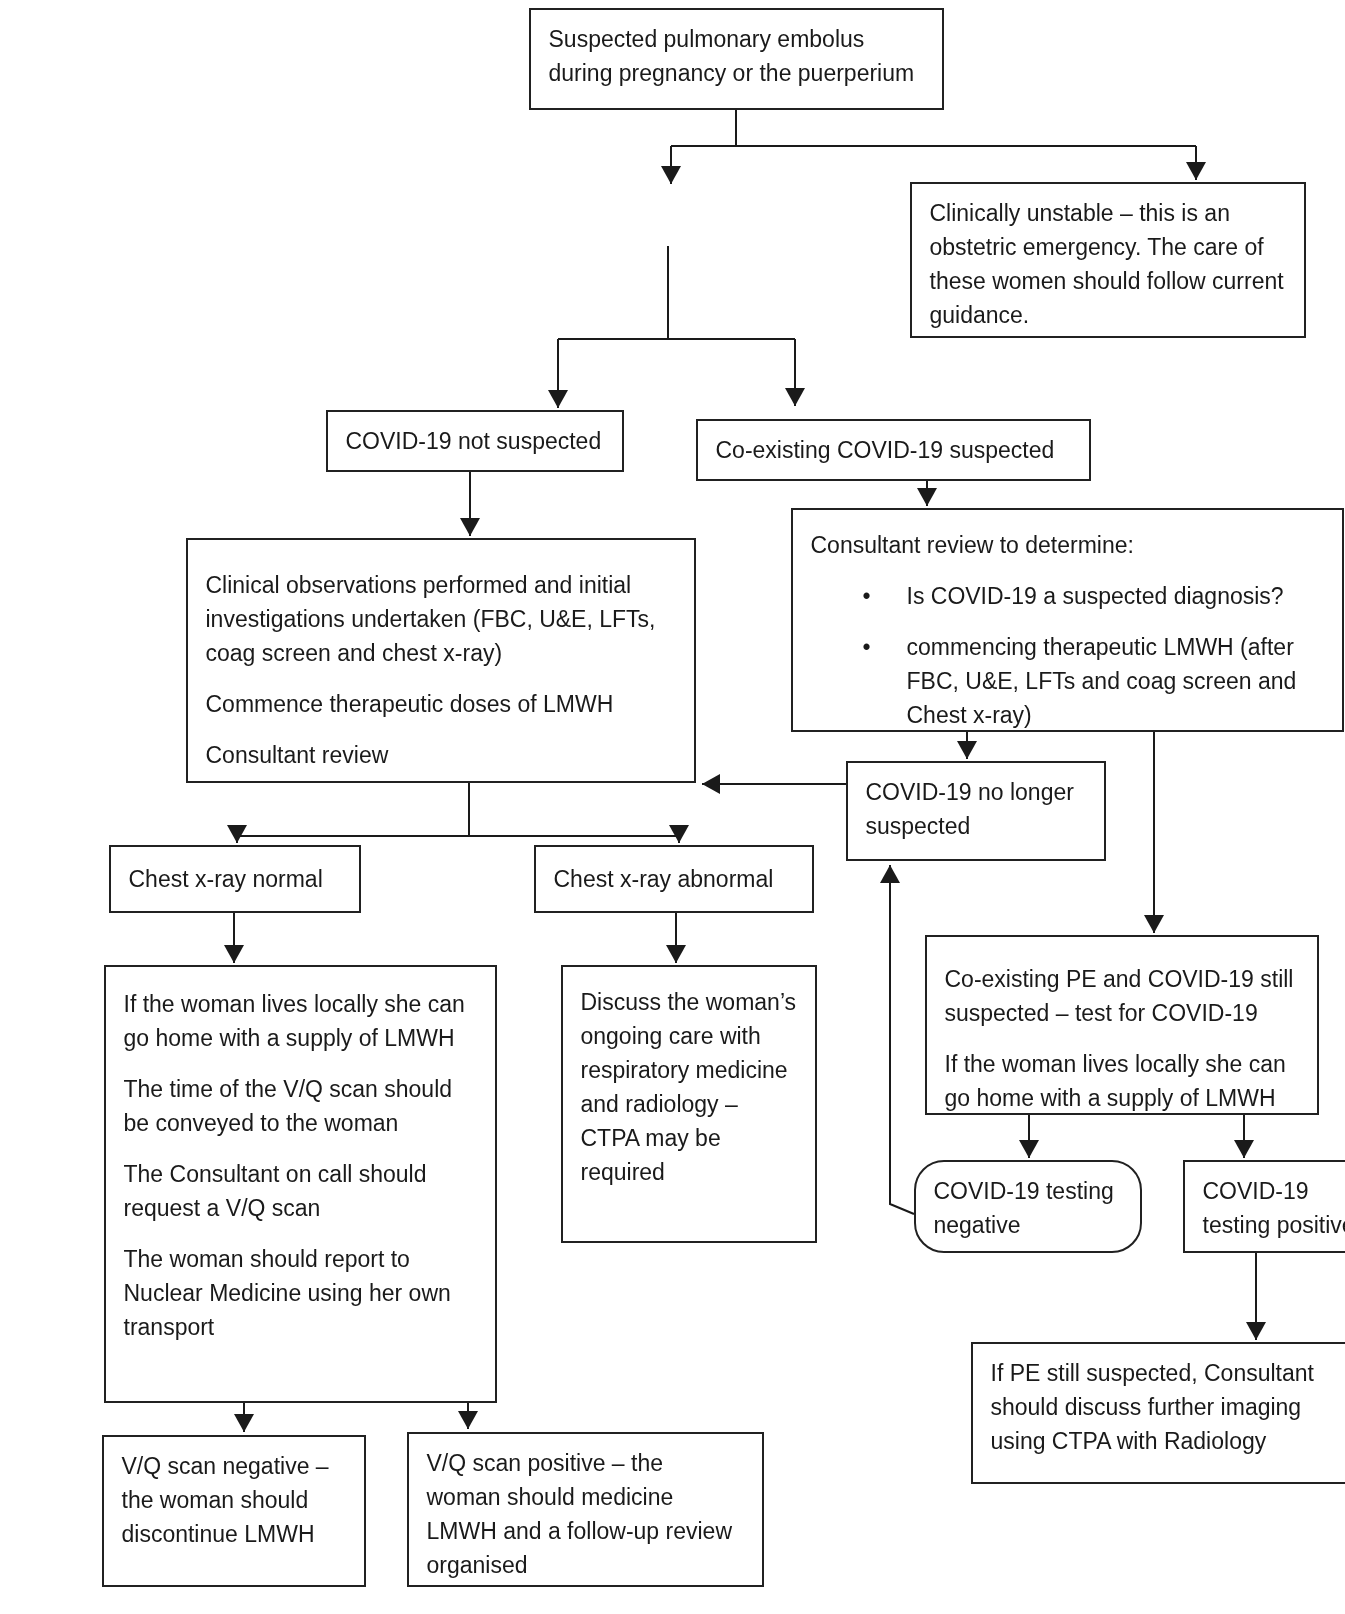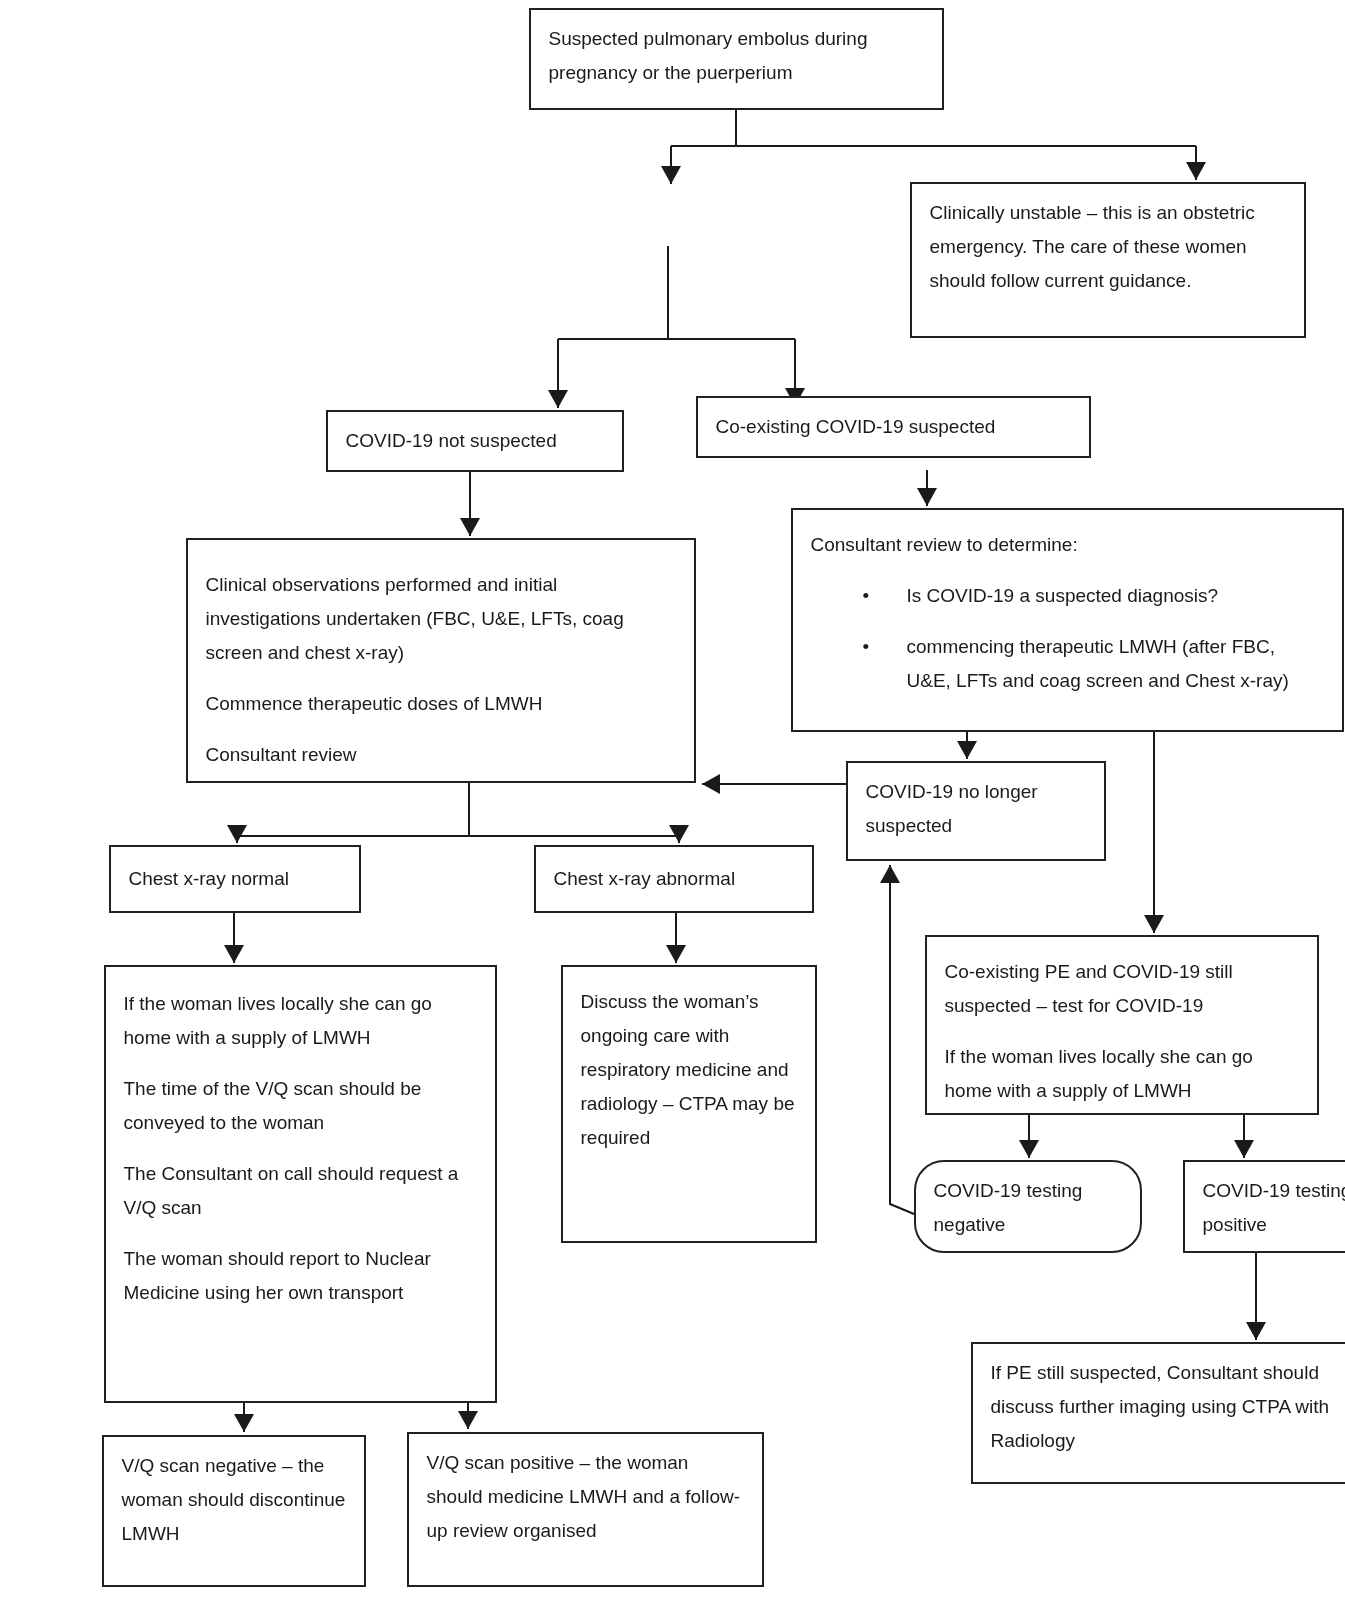--- a/index.html
+++ b/index.html
@@ -2,21 +2,21 @@
 <html><head>
 <meta charset="utf-8">
 <style>
   html,body{margin:0;padding:0;background:#fff;}
   .canvas{
     position:relative;
     width:1198px;height:1614px;
     margin:0 auto;
     background:#ffffff;
     font-family:"Liberation Sans","DejaVu Sans",sans-serif;
-    font-size:19px;
+    font-size:23px;
     line-height:34px;
     color:#1a1a1a;
   }
   svg.wires{position:absolute;left:0;top:0;z-index:0;}
   .node{
     position:absolute;
     box-sizing:border-box;
     border:2px solid #212121;
     background:#ffffff;
     padding:12px 18px;
@@ -29,29 +29,29 @@
   ul.bullets{list-style:none;margin:17px 0 0 0;padding:0 0 0 52px;}
   ul.bullets li{position:relative;padding-left:44px;margin-top:17px;}
   ul.bullets li:first-child{margin-top:0;}
   ul.bullets li::before{content:"\2022";position:absolute;left:0;top:0;}
 
   
   #n-start   {left:455px;top:8px;   width:415px;height:102px;}
   #n-stable  {left:488px;top:186px; width:212px;height:60px;}
   #n-unstable{left:836px;top:182px; width:396px;height:156px;}
   #n-covnot  {left:252px;top:410px; width:298px;height:62px;}
-  #n-covco   {left:622px;top:396px; width:395px;height:62px;}
+  #n-covco   {left:622px;top:419px; width:395px;height:62px;}
   #n-clinobs {left:112px;top:538px; width:510px;height:245px;padding-top:28px;}
   #n-consrev {left:717px;top:508px; width:553px;height:224px;padding-top:18px;}
   #n-nolonger{left:772px;top:761px; width:260px;height:100px;}
   #n-cxrnorm {left:35px; top:845px; width:252px;height:68px;text-align:right;}
   #n-cxrabn  {left:460px;top:845px; width:280px;height:68px;}
   #n-homevq  {left:30px; top:965px; width:393px;height:438px;padding-top:20px;}
   #n-discuss {left:487px;top:965px; width:256px;height:278px;padding-top:18px;}
-  #n-coexpe  {left:851px;top:935px; width:394px;height:180px;padding-top:18px;}
+  #n-coexpe  {left:851px;top:935px; width:394px;height:180px;padding-top:25px;}
   #n-testneg {left:840px;top:1160px;width:228px;height:93px;border-radius:30px;}
   #n-testpos {left:1097px;top:1160px;width:210px;height:93px;margin-left:12px;}
   #n-ifpe    {left:897px;top:1342px;width:400px;height:142px;}
   #n-vqneg   {left:28px; top:1435px;width:264px;height:152px;}
   #n-vqpos   {left:333px;top:1432px;width:357px;height:155px;}
 </style>
 </head>
 <body>
 
 <div class="canvas">

